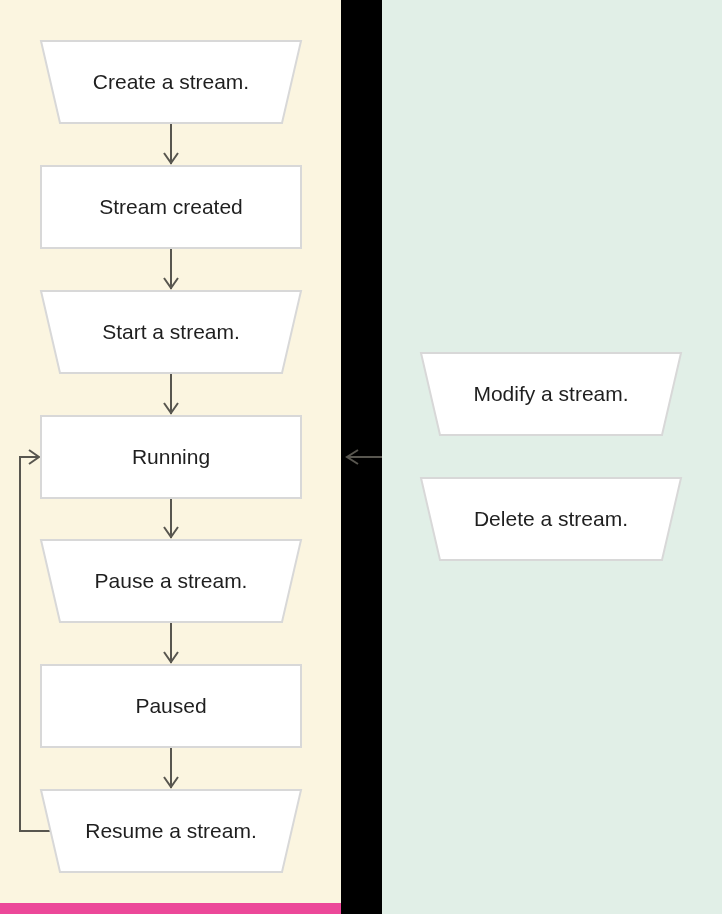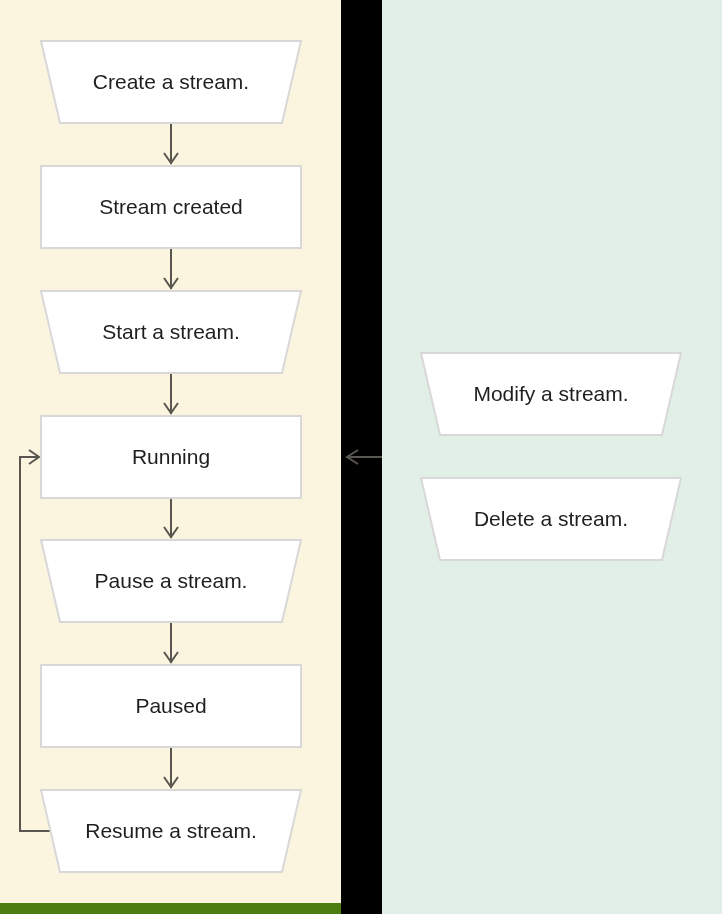--- a/index.html
+++ b/index.html
@@ -10,21 +10,21 @@
   body {
     width: 722px;
     height: 914px;
     overflow: hidden;
     font-family: "Liberation Sans", sans-serif;
   }
   #diagram-root {
     position: relative;
     width: 722px;
     height: 914px;
-    background: #4d7c0f;
+    background: #ec4899;
   }
   #flow-svg {
     display: block;
     width: 722px;
     height: 914px;
   }
   .node-label {
     font-family: "Liberation Sans", sans-serif;
     font-size: 21px;
     fill: #1f1f1f;

